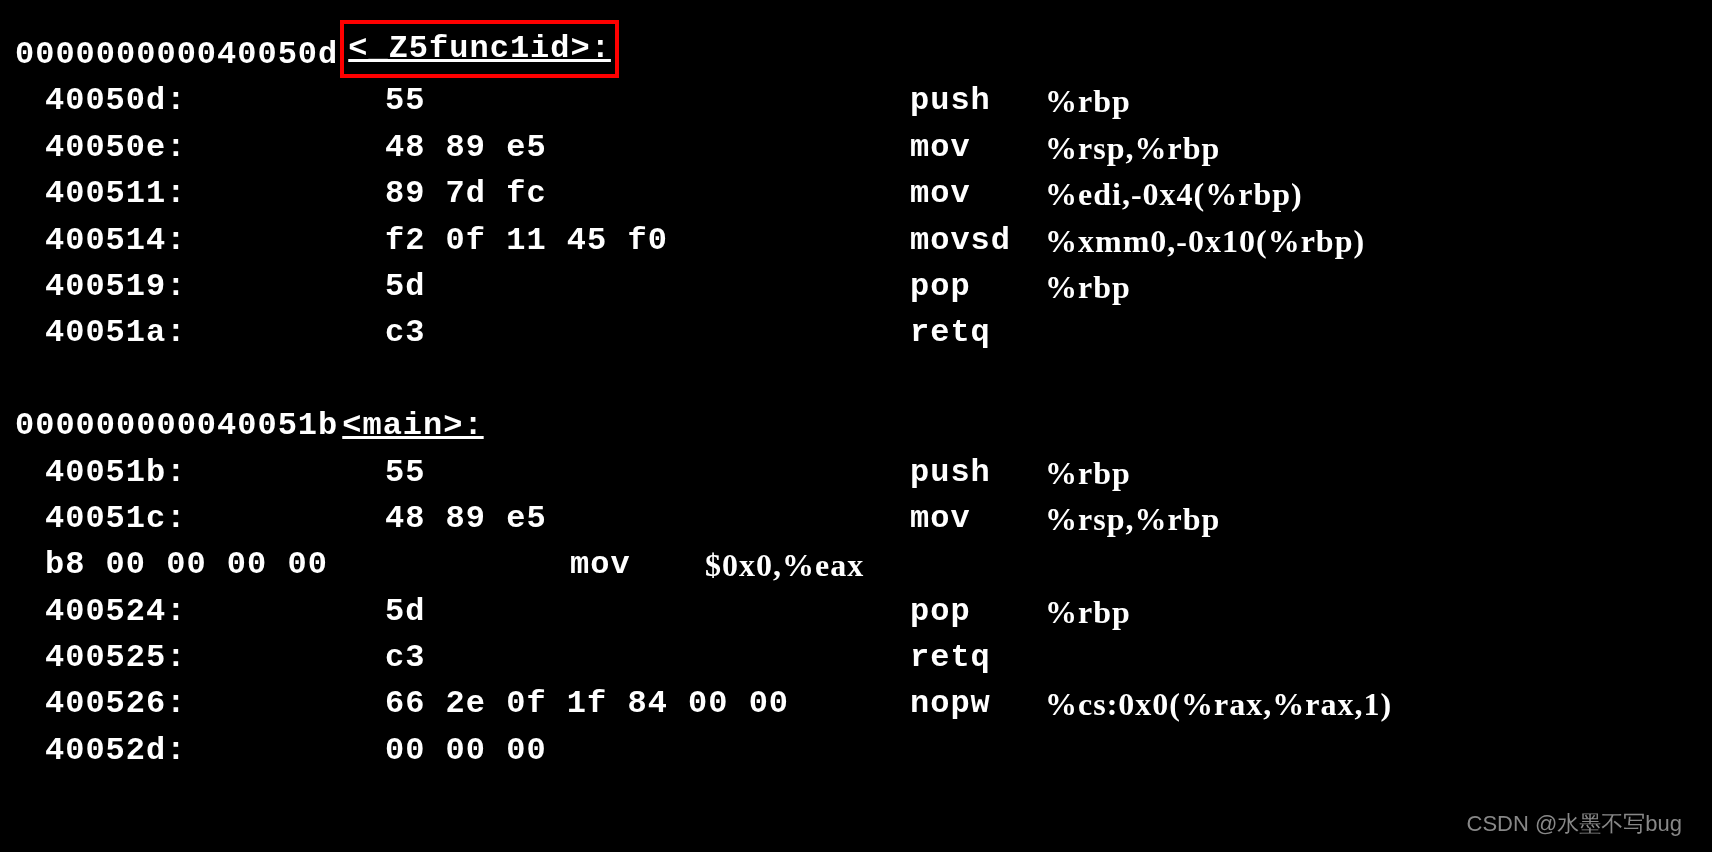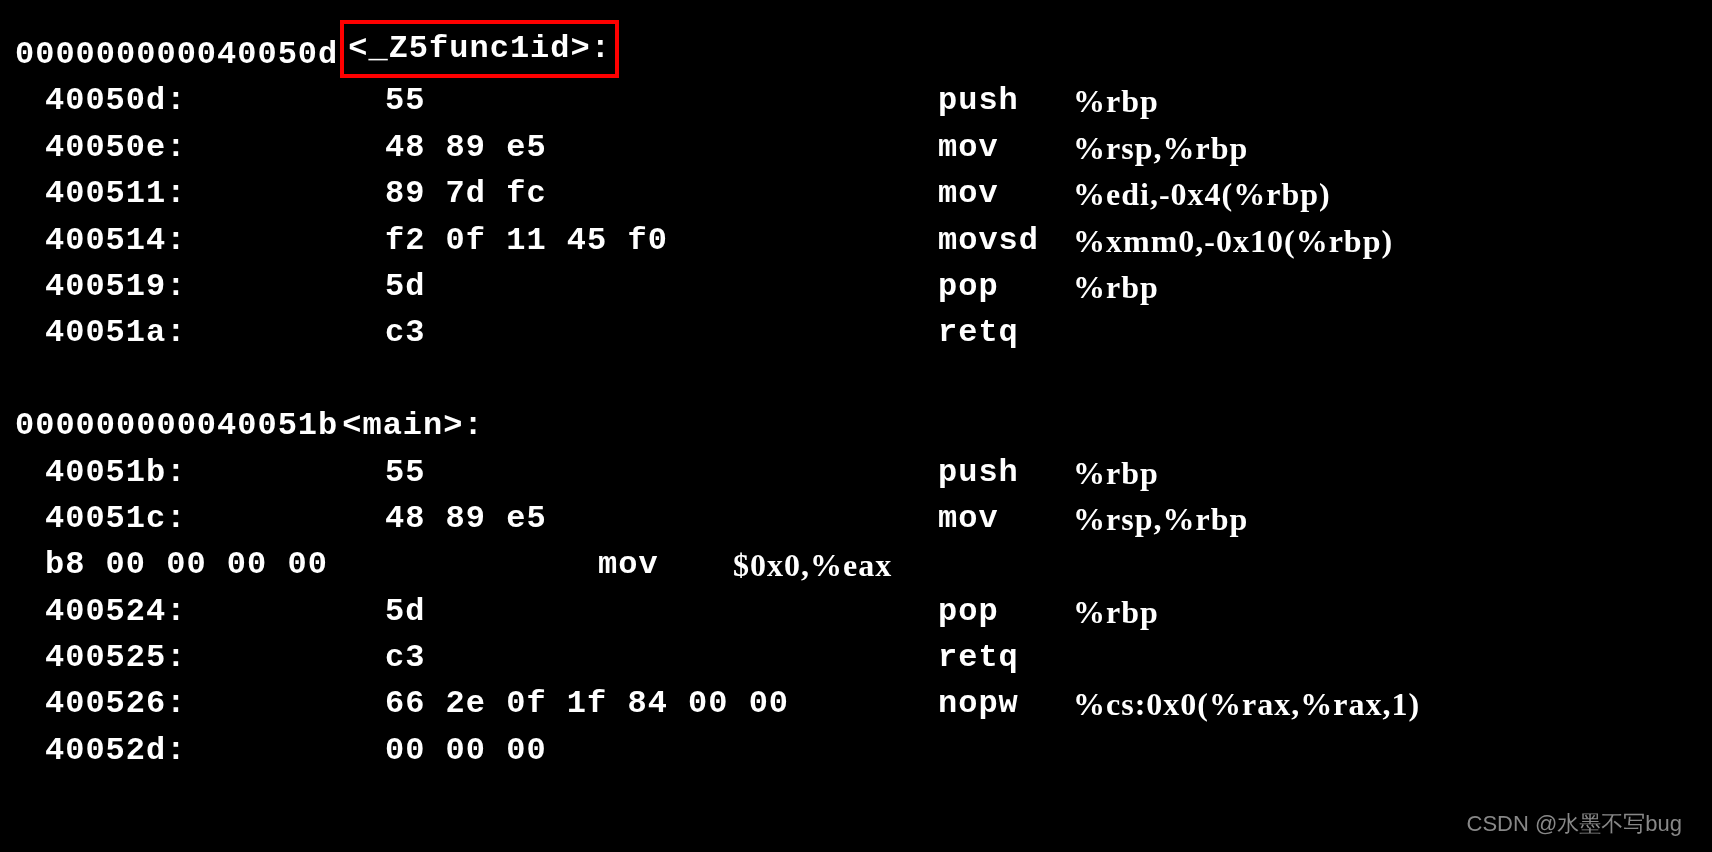--- a/index.html
+++ b/index.html
@@ -23,20 +23,21 @@
     .section-header {
       display: flex;
       align-items: flex-end;
     }
     .section-address {
       letter-spacing: 1px;
     }
     .section-symbol {
       letter-spacing: 1px;
       padding: 0 4px;
+      text-decoration: underline;
     }
     .highlighted {
       border: 4px solid #ff0000;
       padding: 2px 4px;
       margin-left: 2px;
     }
     .asm-line {
       display: flex;
       padding-left: 30px;
     }
@@ -44,21 +45,20 @@
       width: 340px;
       letter-spacing: 1px;
     }
     .col-hex {
       width: 525px;
       letter-spacing: 1px;
     }
     .col-mnemonic {
       width: 135px;
       letter-spacing: 1px;
-      margin-left: 28px;
     }
     .col-operands {
       letter-spacing: 1px;
       font-family: Liberation Serif, serif;
     }
     .blank-line {
       height: 1.45em;
     }
     .watermark {
       position: absolute;

